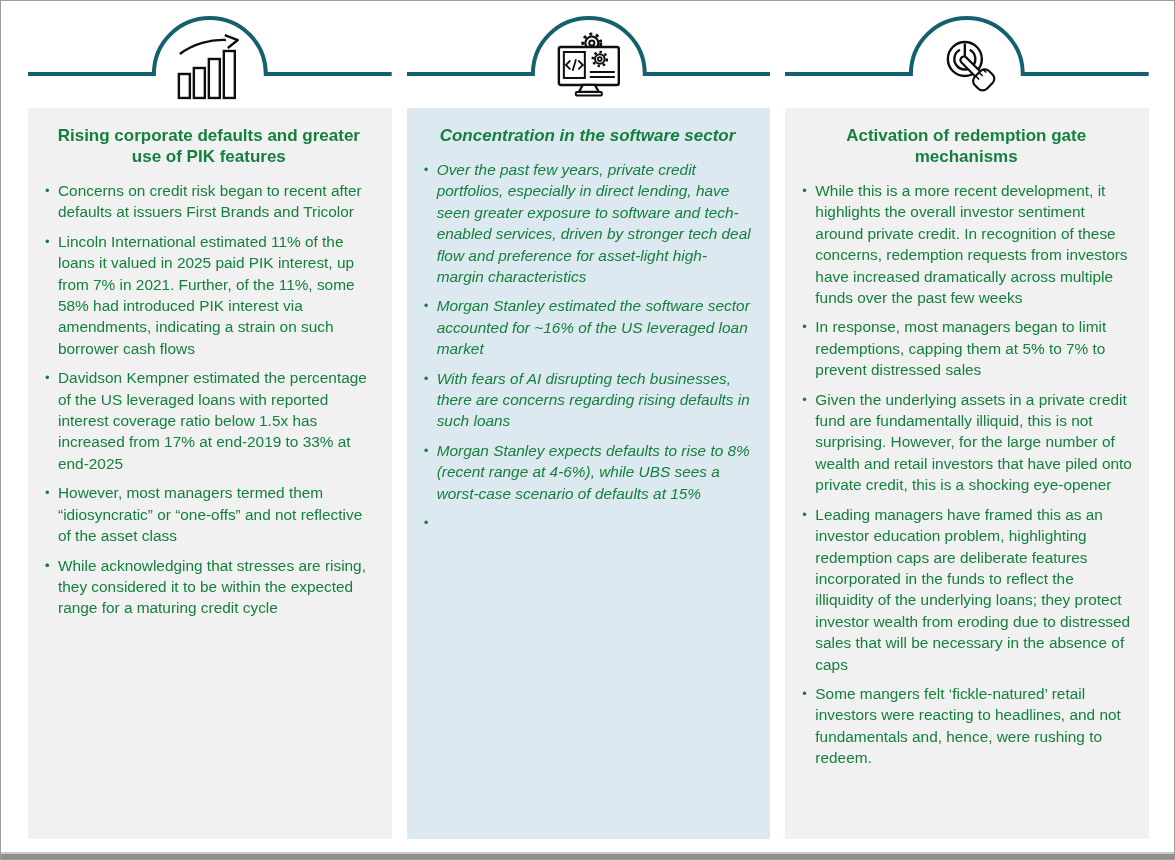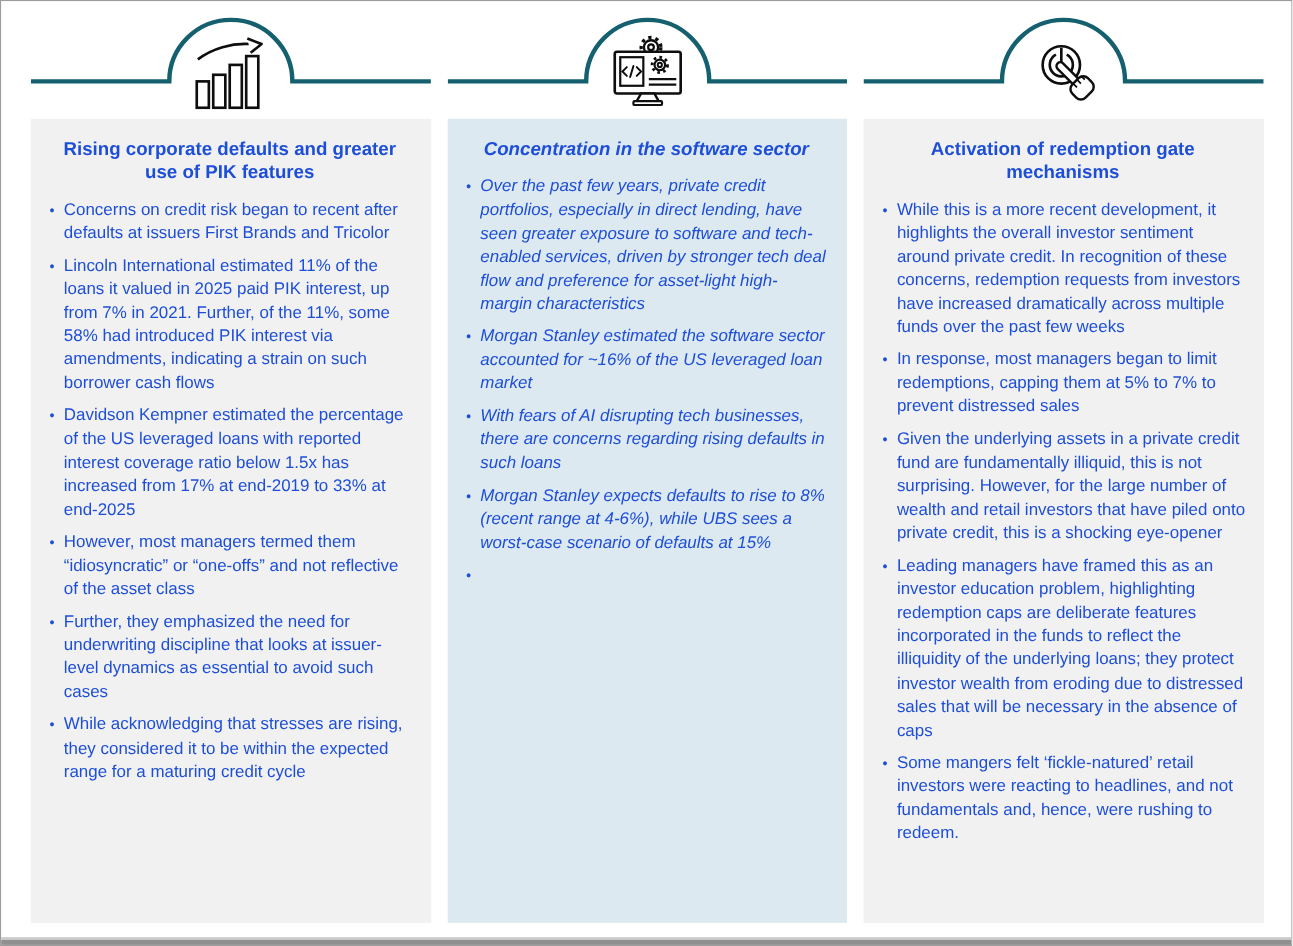--- a/index.html
+++ b/index.html
@@ -1,19 +1,19 @@
 <!DOCTYPE html>
 <html style="--accent: #15606f;"><head>
 <meta charset="utf-8">
 <style>
   html,body { margin:0; padding:0; background:#fff; }
   .page {
     position:relative; width:1175px; height:860px; box-sizing:border-box;
     border:1px solid #9d9d9d; background:#fff; overflow:hidden;
-    font-family:"Liberation Sans", sans-serif; color:#1d4ed8;
+    font-family:"Liberation Sans", sans-serif; color:#15803d;
   }
   .cols { display:flex; gap:15px; padding:0 25px 0 27px; }
   .col { flex:1; min-width:0; }
   .col-header { height:107px; }
   .col-header svg { display:block; width:100%; height:107px; }
   .accent-stroke { stroke:var(--accent,#15606f); stroke-width:4; fill:none; }
   .ink { stroke:#0e0e0e; fill:#fff; }
   .ink-line { stroke:#0e0e0e; fill:none; }
   .col-body {
     height:731px; box-sizing:border-box; padding:12px 17px 12px 15px;
@@ -55,21 +55,21 @@
           </g>
         </svg>
       </div>
       <div class="col-body" style="background: rgb(241, 241, 241);">
         <div class="col-title">Rising corporate defaults and greater use of PIK features</div>
         <ul class="bullets">
             <li class="bullet"><span class="marker">•</span><span>Concerns on credit risk began to recent after defaults at issuers First Brands and Tricolor</span></li>
             <li class="bullet"><span class="marker">•</span><span>Lincoln International estimated 11% of the loans it valued in 2025 paid PIK interest, up from 7% in 2021. Further, of the 11%, some 58% had introduced PIK interest via amendments, indicating a strain on such borrower cash flows</span></li>
             <li class="bullet"><span class="marker">•</span><span>Davidson Kempner estimated the percentage of the US leveraged loans with reported interest coverage ratio below 1.5x has increased from 17% at end-2019 to 33% at end-2025</span></li>
             <li class="bullet"><span class="marker">•</span><span>However, most managers termed them “idiosyncratic” or “one-offs” and not reflective of the asset class</span></li>
-            <li class="bullet"><span class="marker">•</span><span>Further, they emphasized the need for underwriting discipline that looks at issuer-level dynamics as essential to avoid such cases</span></li>
+            <li class="bullet"><span class="marker">•</span></li>
             <li class="bullet"><span class="marker">•</span><span>While acknowledging that stresses are rising, they considered it to be within the expected range for a maturing credit cycle</span></li>
           </ul>
       </div>
     </div>
 
     <div class="col">
       <div class="col-header">
         <svg viewBox="0 0 364 107" preserveAspectRatio="xMidYMid meet">
           <path class="accent-stroke" d="M0 73 H126 A56 56 0 0 1 238 73 H364"></path>
           <g transform="translate(149,34)">

